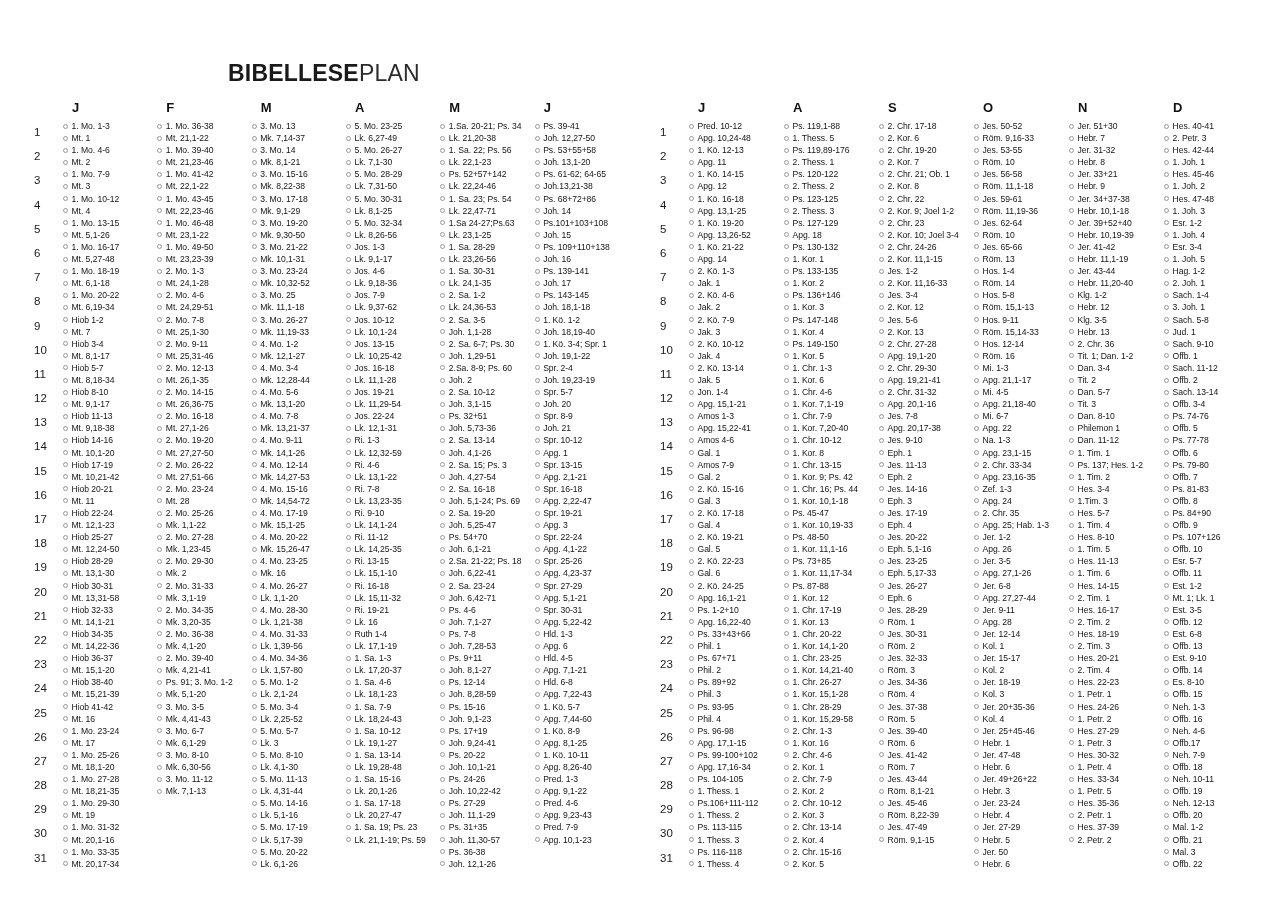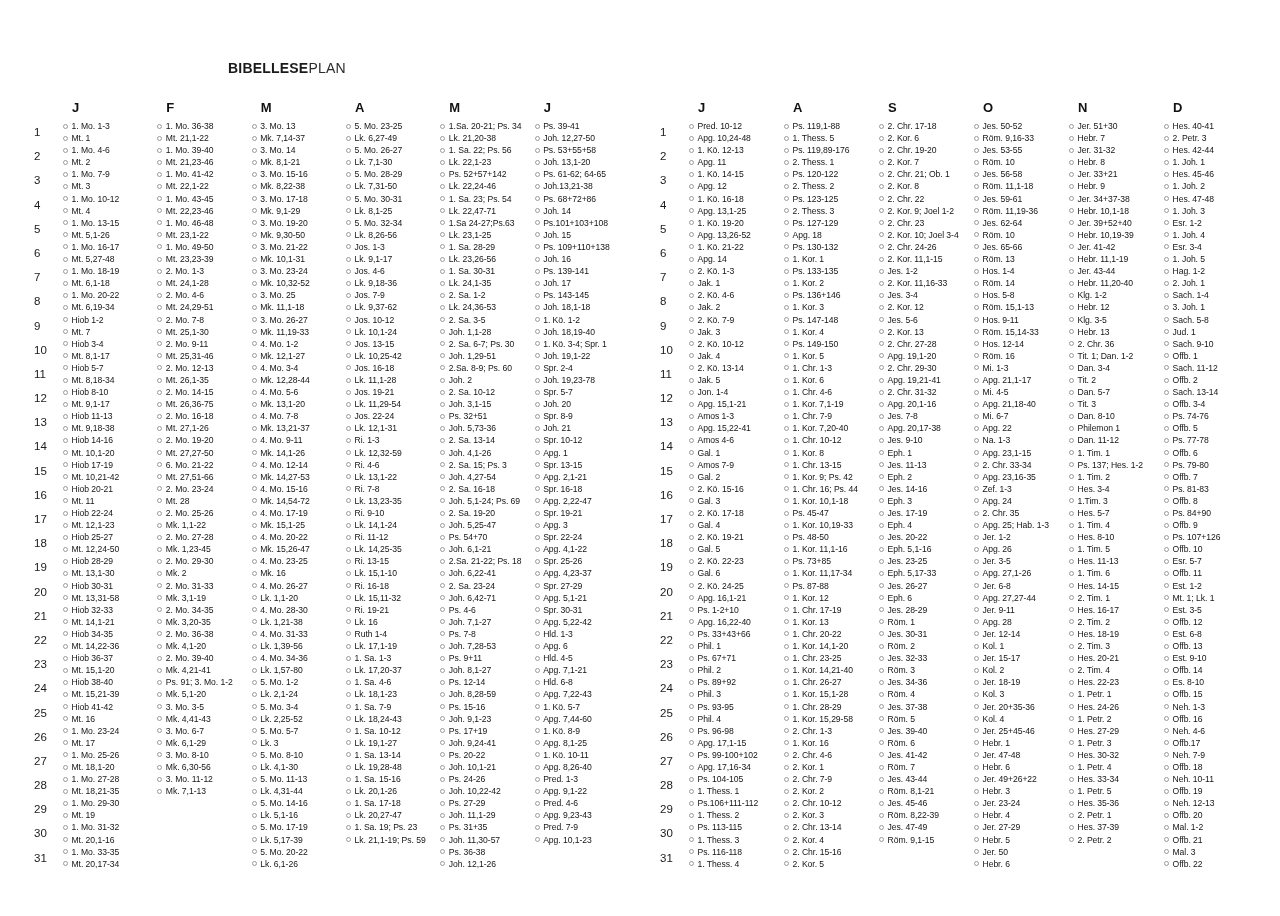--- a/index.html
+++ b/index.html
@@ -16,21 +16,21 @@
   }
   #page {
     position: relative;
     width: 1280px;
     height: 916px;
   }
   #title {
     position: absolute;
     left: 228px;
     top: 60px;
-    font-size: 14px;
+    font-size: 23px;
     letter-spacing: 0.2px;
     white-space: nowrap;
   }
   #title .b { font-weight: bold; }
   #title .r { font-weight: normal; color: #2b2b2b; }
 
   .half {
     position: absolute;
     top: 100px;
   }
@@ -502,21 +502,21 @@
           <div class="entry">
             <span class="bullet"></span>
             <span class="txt">2. Mo. 19-20</span>
           </div>
           <div class="entry">
             <span class="bullet"></span>
             <span class="txt">Mt. 27,27-50</span>
           </div>
           <div class="entry">
             <span class="bullet"></span>
-            <span class="txt">6. Mo. 21-22</span>
+            <span class="txt">2. Mo. 26-22</span>
           </div>
           <div class="entry">
             <span class="bullet"></span>
             <span class="txt">Mt. 27,51-66</span>
           </div>
           <div class="entry">
             <span class="bullet"></span>
             <span class="txt">2. Mo. 23-24</span>
           </div>
           <div class="entry">
@@ -1474,21 +1474,21 @@
           <div class="entry">
             <span class="bullet"></span>
             <span class="txt">Joh. 19,1-22</span>
           </div>
           <div class="entry">
             <span class="bullet"></span>
             <span class="txt">Spr. 2-4</span>
           </div>
           <div class="entry">
             <span class="bullet"></span>
-            <span class="txt">Joh. 19,23-78</span>
+            <span class="txt">Joh. 19,23-19</span>
           </div>
           <div class="entry">
             <span class="bullet"></span>
             <span class="txt">Spr. 5-7</span>
           </div>
           <div class="entry">
             <span class="bullet"></span>
             <span class="txt">Joh. 20</span>
           </div>
           <div class="entry">

